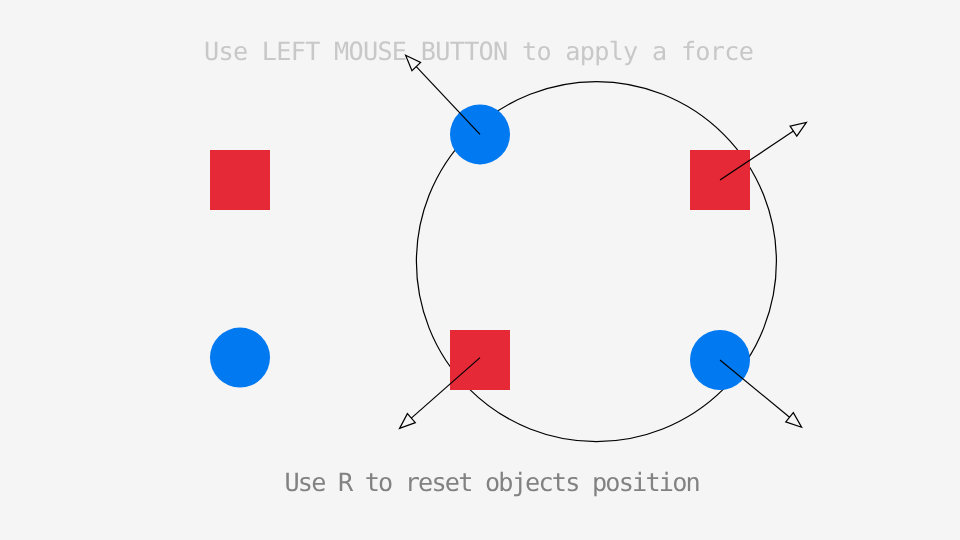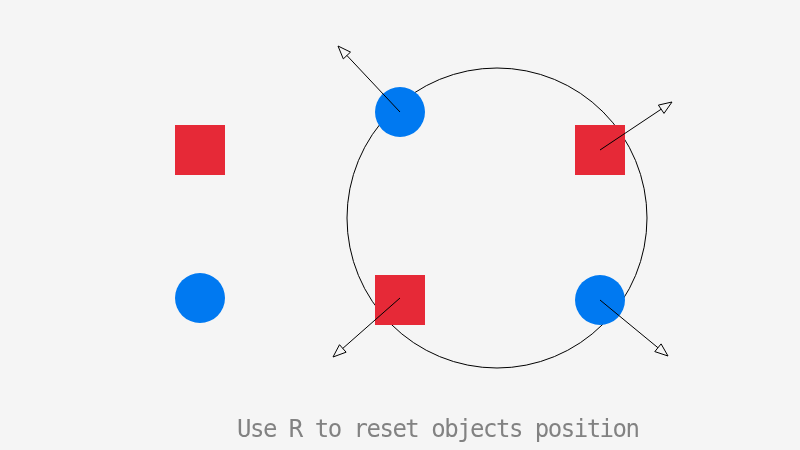--- a/index.html
+++ b/index.html
@@ -37,23 +37,22 @@
   }
   .instr.top {
     left: 170px;
     top: 32px;
     font-size: 21px;
     letter-spacing: -0.6px;
   }
   .instr.bottom {
     left: 237px;
     top: 391px;
-    font-size: 24px;
+    font-size: 21px;
     letter-spacing: -1.5px;
-    margin-top: 26px;
   }
 </style>
 </head>
 <body>
 
 <div id="stage">
   <svg id="canvas" width="800" height="450" viewBox="0 0 800 450">
       <circle cx="497" cy="218" r="150" class="outline"></circle>
       <rect fill="#e62937" x="175" y="125" width="50" height="50"></rect>
       <circle fill="#0079f1" cx="400" cy="112" r="25"></circle>
@@ -72,15 +71,16 @@
       <g>
         <line x1="400" y1="298" x2="342.75638644873266" y2="348.4085552167877" class="outline"></line>
         <polygon points="333,357 339.5,344.7 346.1,352.2" class="outline"></polygon>
       </g>
       <g>
         <line x1="600" y1="300" x2="657.9649069369783" y2="347.7358057128057" class="outline"></line>
         <polygon points="668,356 654.8,351.6 661.1,343.9" class="outline"></polygon>
       </g>
     </svg>
 
+  <div class="instr top" style="color: rgb(200, 200, 200);">Use LEFT MOUSE BUTTON to apply a force</div>
 
   <div class="instr bottom" style="color: rgb(130, 130, 130);">Use R to reset objects position</div>
 </div>
 
 </body></html>

